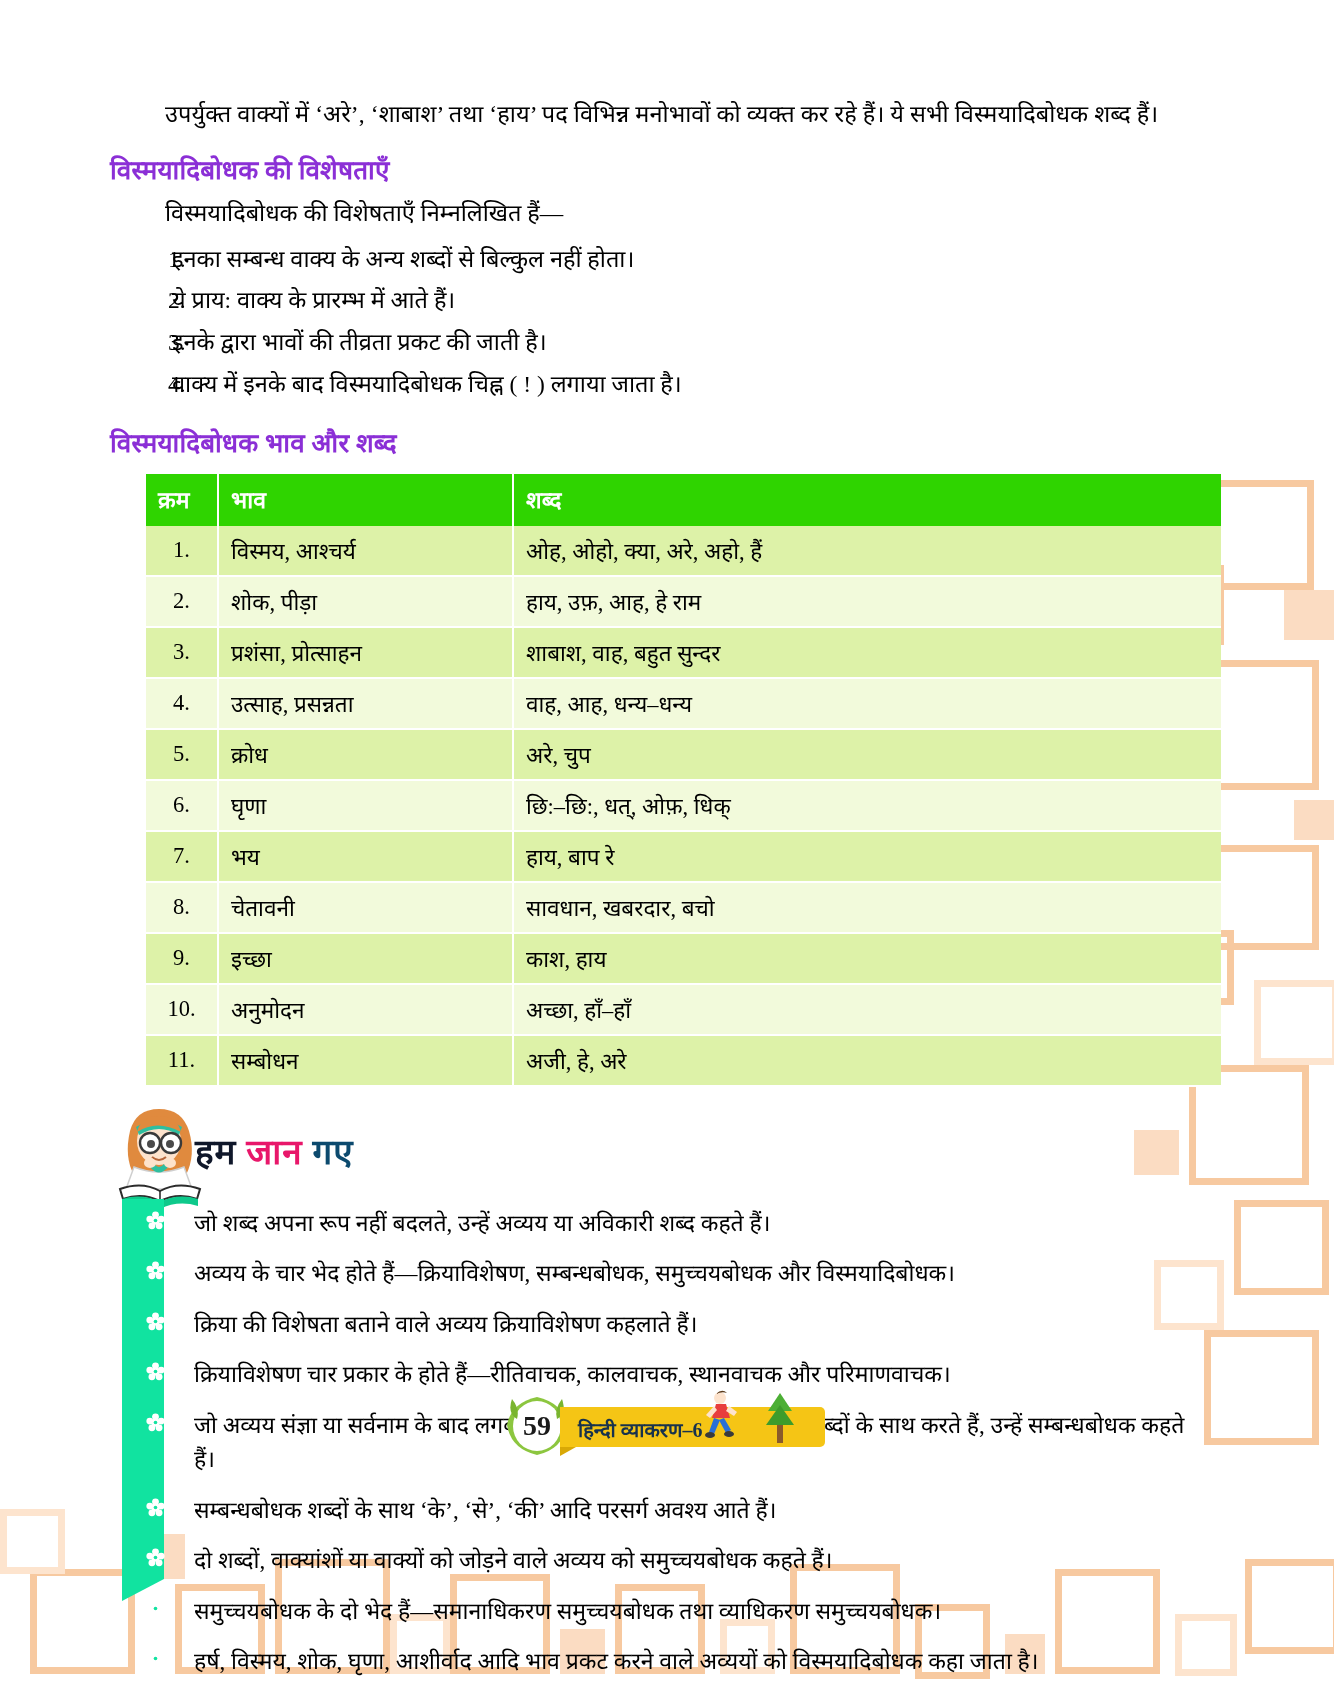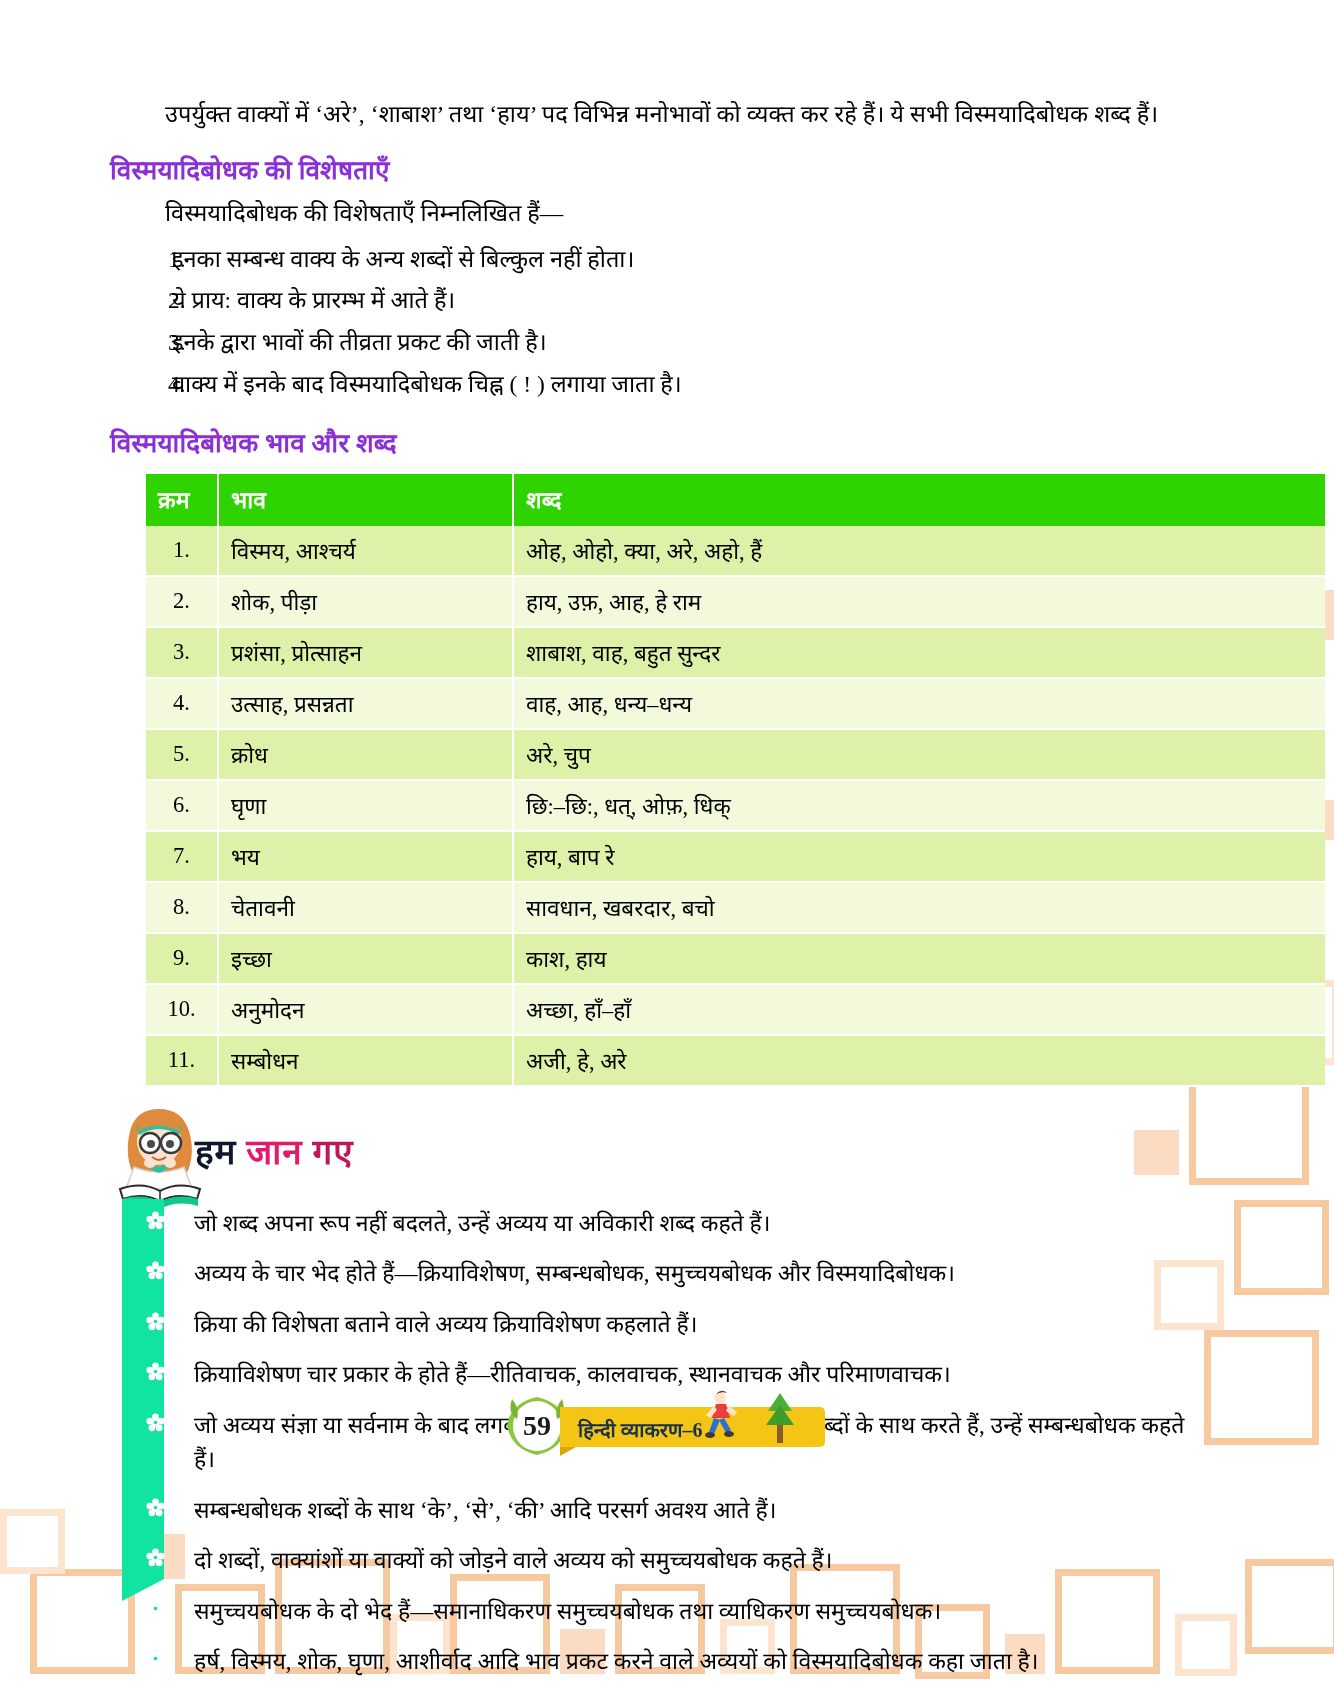--- a/index.html
+++ b/index.html
@@ -75,21 +75,21 @@
   ol.feature-list li .num {
     width: 62px;
     padding-left: 58px;
     flex: 0 0 auto;
     font-family: "Liberation Serif", serif;
   }
   ol.feature-list li .txt { flex: 1 1 auto; }
 
   
   table.bhav-table {
-    width: 1179px;
+    width: 1075px;
     margin: 14px 0 0 36px;
     border-collapse: collapse;
     font-size: 22.5px;
   }
   table.bhav-table thead th {
     background: #2fd400;
     color: #ffffff;
     font-weight: bold;
     text-align: left;
     padding: 9px 12px 11px 12px;
@@ -125,21 +125,21 @@
     position: absolute;
     left: 85px;
     top: 18px;
     font-size: 35px;
     font-weight: bold;
     letter-spacing: 1px;
     white-space: nowrap;
   }
   .logo-text .w1 { color: #0f172a; }
   .logo-text .w2 { color: #e8176a; }
-  .logo-text .w3 { color: #be185d; }
+  .logo-text .w3 { color: #0c4a6e; }
 
   
   .summary-wrap {
     position: relative;
     margin: 112px 0 0 12px;
     min-height: 390px;
   }
   .teal-bar {
     position: absolute;
     left: 0; top: 0;

